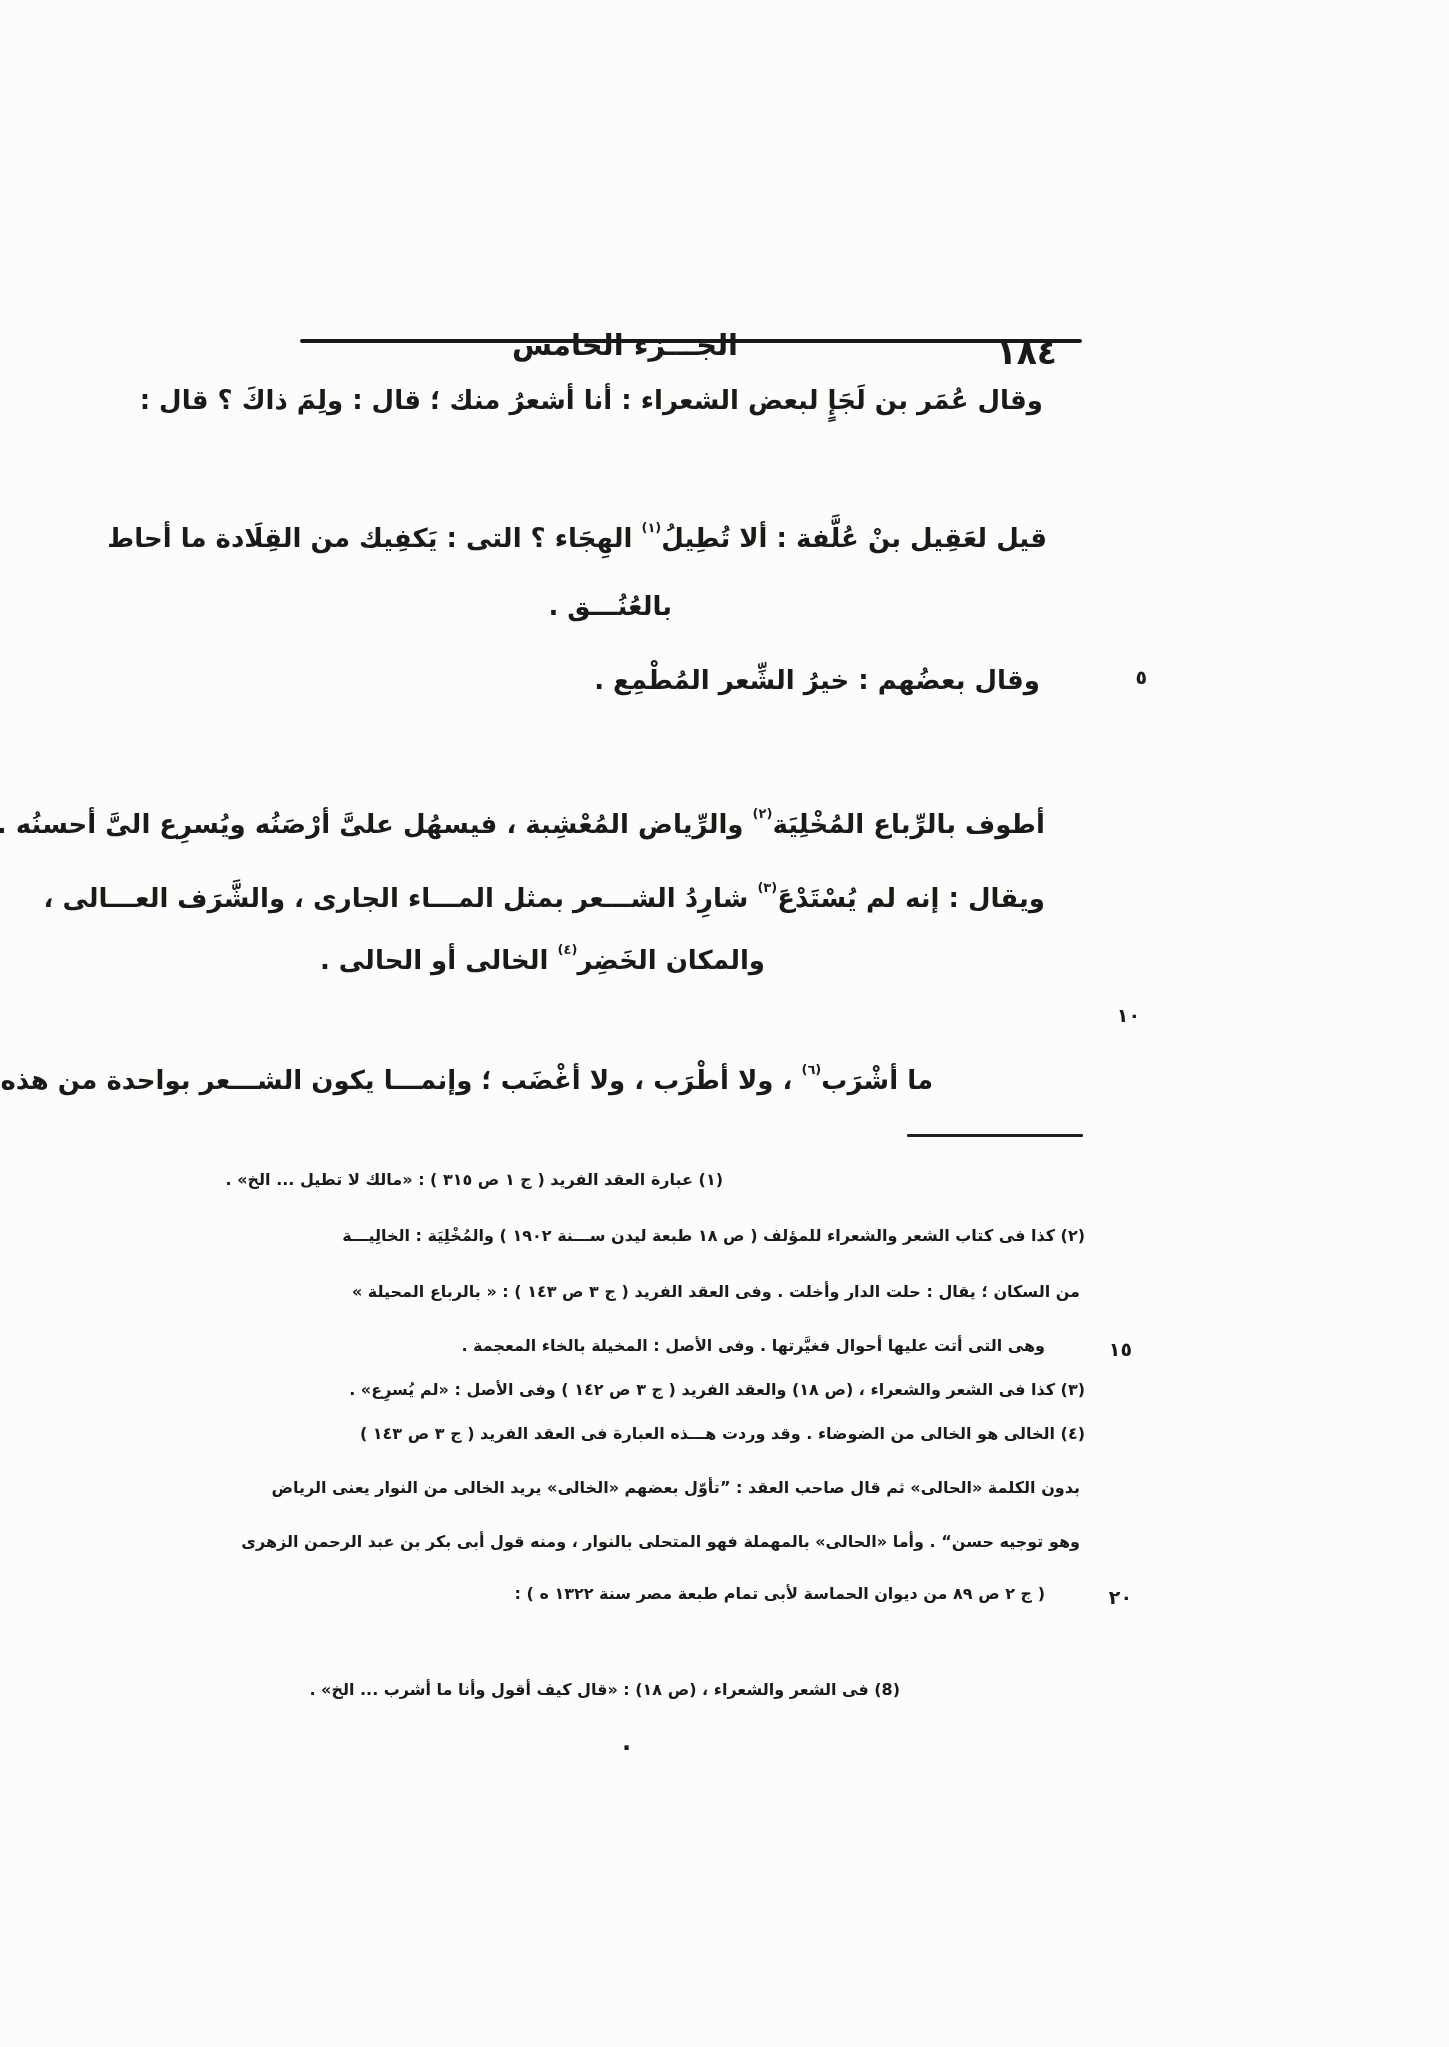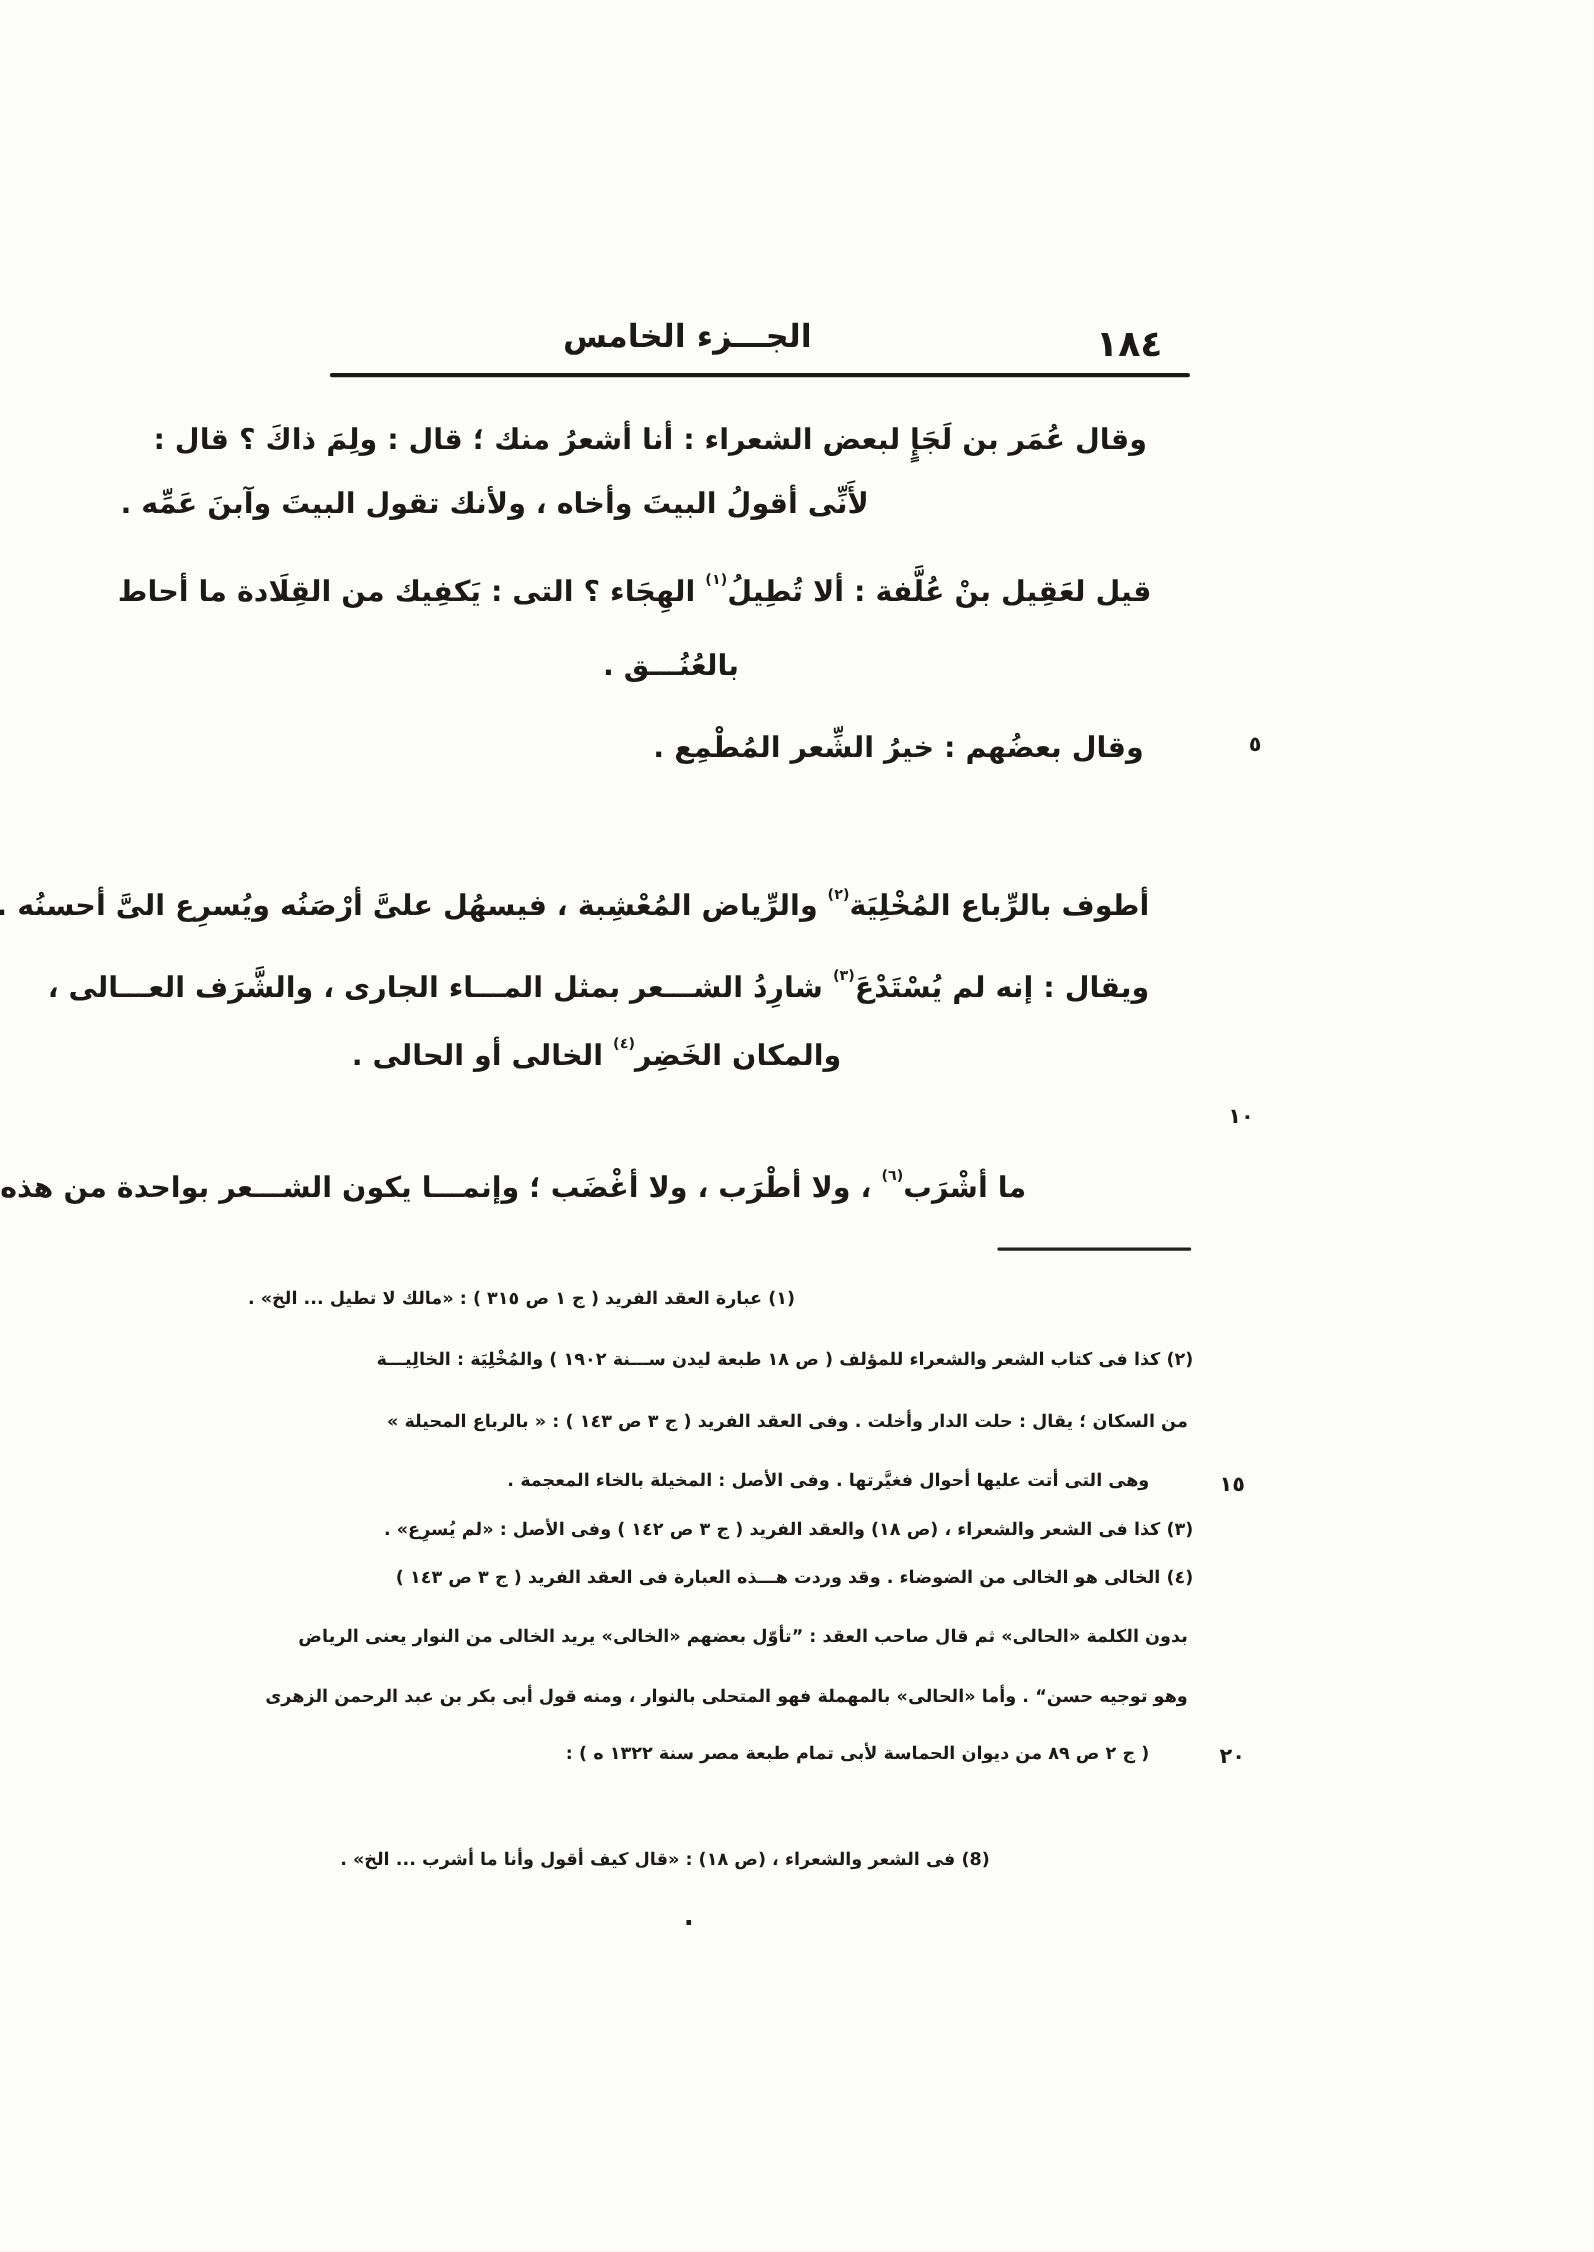--- a/index.html
+++ b/index.html
@@ -6,21 +6,21 @@
   .page{
     position:relative;
     width:1449px;height:2047px;
     margin:0 auto;
     background:#fcfcfa;
     overflow:hidden;
     font-family:"DejaVu Sans", sans-serif;
     color:#1b1a18;
     direction:rtl;
   }
-  .abs{position:absolute;white-space:nowrap;}
+  .abs{position:absolute;white-space:nowrap;margin-top:40px;}
   .hdr-title{font-size:29px;font-weight:bold;}
   .hdr-page{font-size:33px;font-weight:bold;}
   .hdr-rule{position:absolute;background:#191917;border-radius:2px;}
   .bline{position:absolute;white-space:nowrap;font-size:26px;font-weight:bold;line-height:1.25;}
   .fn-marker{font-size:13px;font-weight:bold;vertical-align:15px;}
   .fnline{position:absolute;white-space:nowrap;font-size:16px;font-weight:bold;line-height:1.3;}
   .fn-sep{position:absolute;background:#20201e;height:3px;border-radius:1px;}
   .margin-num{position:absolute;font-size:19px;font-weight:bold;}
   .verse{position:absolute;white-space:nowrap;font-size:20px;font-weight:bold;}
   .dot{position:absolute;font-size:24px;font-weight:bold;}
@@ -34,23 +34,20 @@
   <div class="abs hdr-page" style="top:293px;right:392px">١٨٤</div>
   <div class="hdr-rule" style="top:339px;right:367px;width:782px;height:4px"></div>
 
   <div class="margin-num" style="top:666px;right:302px">٥</div>
   <div class="margin-num" style="top:1004px;right:309px">١٠</div>
   <div class="margin-num" style="top:1338px;right:317px">١٥</div>
   <div class="margin-num" style="top:1586px;right:317px">٢٠</div>
 
   <div class="bline" style="top:382px;right:406px">
     <span>وقال عُمَر بن لَجَإٍ لبعض الشعراء : أنا أشعرُ منك ؛ قال : ولِمَ ذاكَ ؟ قال :</span><span class="fn-marker"></span><span></span>
-  </div>
-  <div class="bline" style="top:440px;right:659px">
-    <span>لأَنِّى أقولُ البيتَ وأخاه ، ولأنك تقول البيتَ وآبنَ عَمِّه .</span><span class="fn-marker"></span><span></span>
   </div>
   <div class="bline" style="top:520px;right:402px">
     <span>قيل لعَقِيل بنْ عُلَّفة : ألا تُطِيلُ</span><span class="fn-marker">(١)</span><span> الهِجَاء ؟ التى : يَكفِيك من القِلَادة ما أحاط</span>
   </div>
   <div class="bline" style="top:588px;right:777px">
     <span>بالعُنُـــق .</span><span class="fn-marker"></span><span></span>
   </div>
   <div class="bline" style="top:662px;right:409px">
     <span>وقال بعضُهم : خيرُ الشِّعر المُطْمِع .</span><span class="fn-marker"></span><span></span>
   </div>

